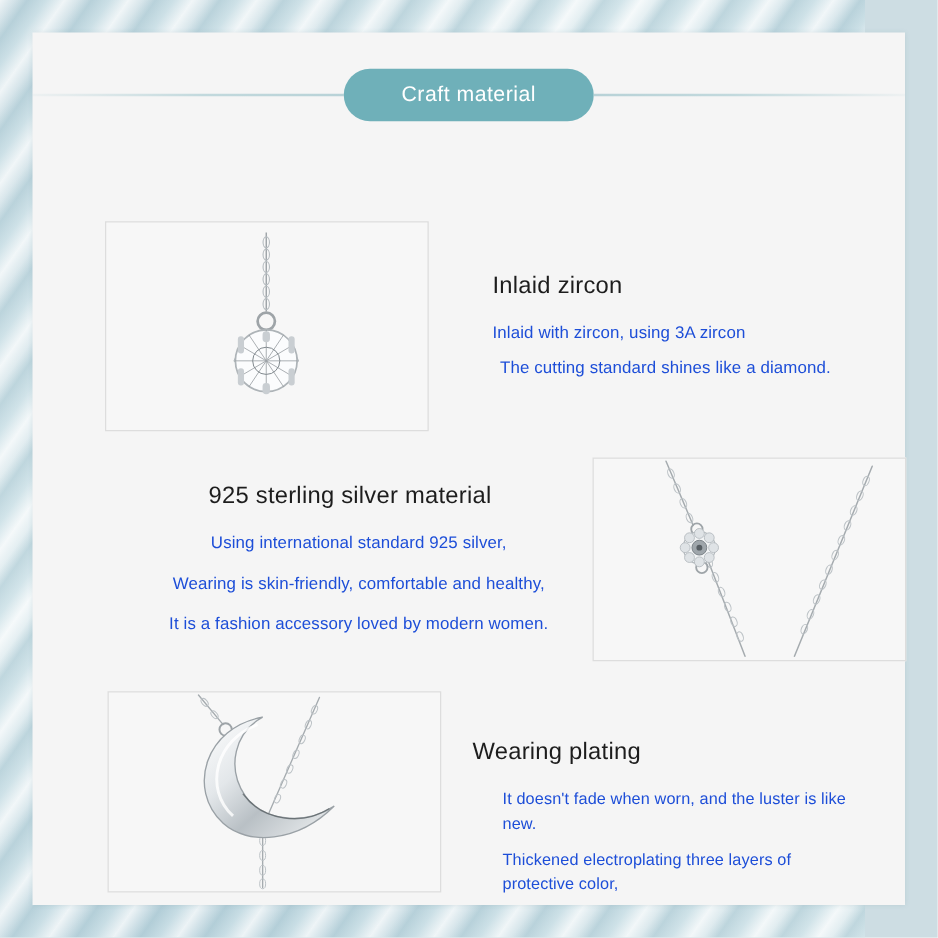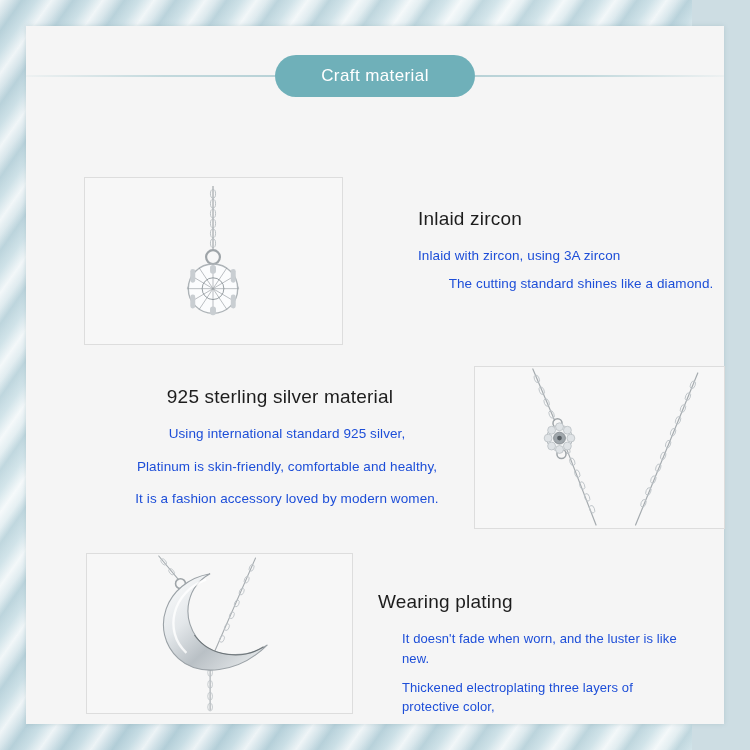--- a/index.html
+++ b/index.html
@@ -94,23 +94,23 @@
     margin: 0 0 8px 0;
     font-size: 13.5px;
     line-height: 1.52;
     color: #1d4ed8;
     letter-spacing: 0.1px;
   }
   .copy.indent p { padding-left: 14px; }
 
   
   #frame-1 { left: 58px;  top: 151px; width: 259px; height: 168px; }
-  #copy-1  { left: 368px; top: 182px; width: 320px; margin-left: 24px; }
+  #copy-1  { left: 368px; top: 192px; width: 320px; }
   #copy-1 p { margin-bottom: 7px; }
-  #copy-1 p:nth-of-type(2) { padding-left: 6px; text-align: center; }
+  #copy-1 p:nth-of-type(2) { padding-left: 6px; }
 
   
   #frame-2 { left: 448px; top: 340px; width: 251px; height: 163px; }
   #copy-2  { left: 54px;  top: 360px; width: 400px; text-align: center; }
   #copy-2 p { margin-bottom: 12px; }
 
   
   #frame-3 { left: 60px;  top: 527px; width: 267px; height: 161px; }
   #copy-3  { left: 352px; top: 565px; width: 310px; }
   #copy-3 p { margin-bottom: 9px; font-size: 13px; }
@@ -229,21 +229,21 @@
           </g>
           <circle cx="85" cy="72" r="6" fill="#9fa6ab" stroke="#7c8388" stroke-width="0.8"></circle>
           <circle cx="85" cy="72" r="2.4" fill="#575e63"></circle>
         </g>
       </svg>
     </div>
 
     <div class="copy indent" id="copy-2">
       <h3>925 sterling silver material</h3>
       <p>Using international standard 925 silver,</p>
-      <p>Platinum is skin-friendly, comfortable and healthy,</p>
+      <p>Wearing is skin-friendly, comfortable and healthy,</p>
       <p>It is a fashion accessory loved by modern women.</p>
     </div>
 
     <div class="frame" id="frame-3">
       <svg class="art" viewBox="0 0 267 161">
         <rect width="267" height="161" fill="#f7f7f7"></rect>
         <defs>
           <linearGradient id="moonGrad" x1="0" y1="0" x2="1" y2="1">
             <stop offset="0%" stop-color="#ffffff"></stop>
             <stop offset="35%" stop-color="#e3e7ea"></stop>

